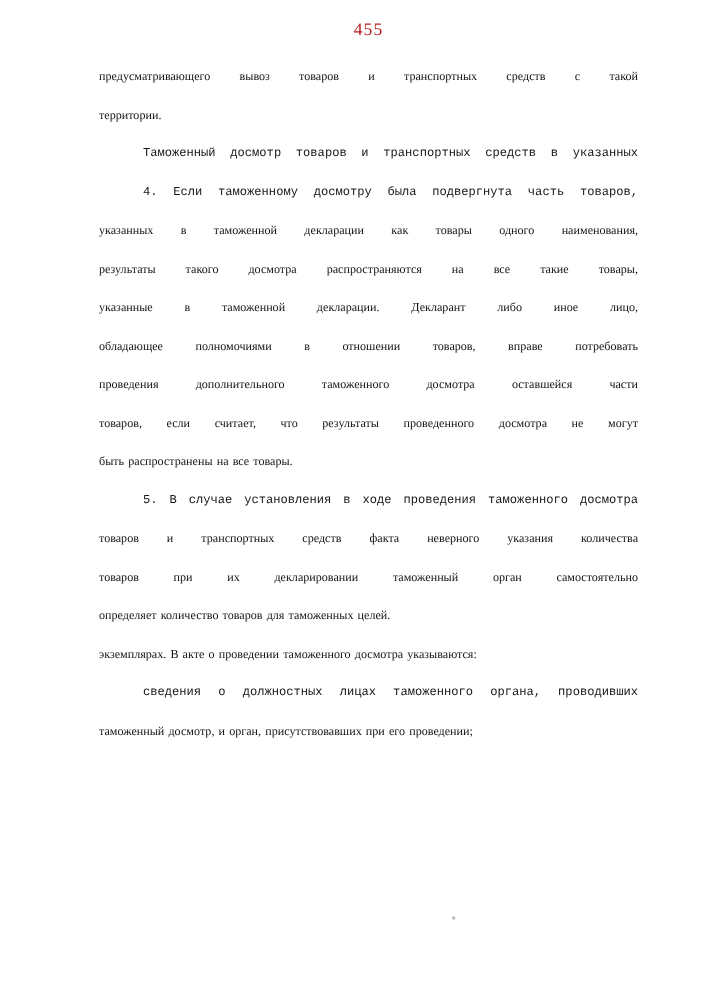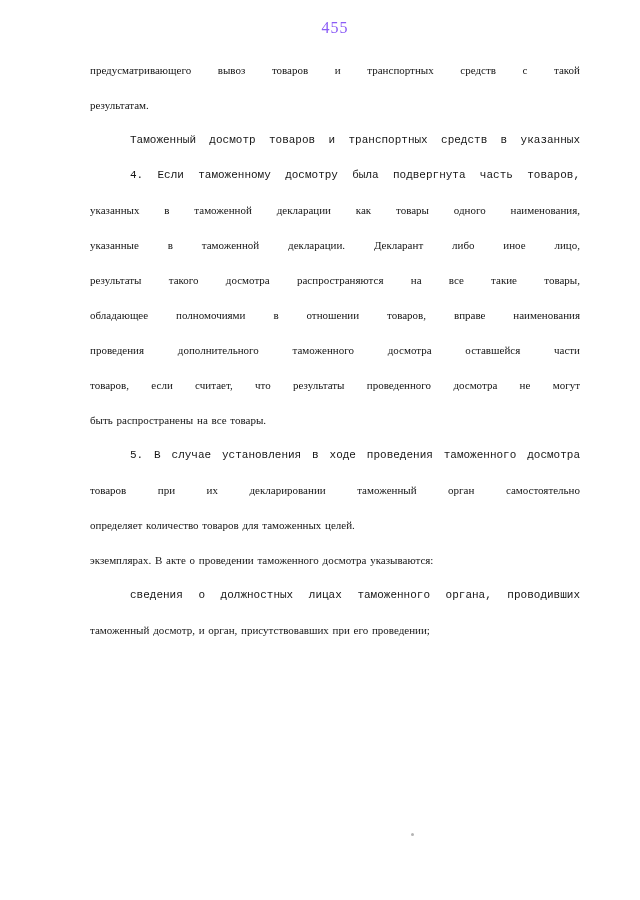--- a/index.html
+++ b/index.html
@@ -22,21 +22,21 @@
   }
   .page-number {
     position: absolute;
     top: 17px;
     left: 90px;
     width: 490px;
     text-align: center;
     font-size: 16px;
     line-height: 22px;
     letter-spacing: 1px;
-    color: #8b5cf6;
+    color: #b91c1c;
   }
   .text-block {
     position: absolute;
     top: 53px;
     left: 90px;
     width: 490px;
   }
   .line {
     height: 35px;
     line-height: 35px;
@@ -67,31 +67,32 @@
 </style>
 </head>
 <body>
 
 <div class="page">
 
   <div class="page-number">455</div>
 
   <div class="text-block">
     <div class="line">предусматривающего вывоз товаров и транспортных средств с такой</div>
-    <div class="line last">результатам.</div>
+    <div class="line last">территории.</div>
     <div class="line indent">Таможенный досмотр товаров и транспортных средств в указанных</div>
     <div class="line indent">4. Если таможенному досмотру была подвергнута часть товаров,</div>
     <div class="line">указанных в таможенной декларации как товары одного наименования,</div>
+    <div class="line">результаты такого досмотра распространяются на все такие товары,</div>
     <div class="line">указанные в таможенной декларации. Декларант либо иное лицо,</div>
-    <div class="line">результаты такого досмотра распространяются на все такие товары,</div>
-    <div class="line">обладающее полномочиями в отношении товаров, вправе наименования</div>
+    <div class="line">обладающее полномочиями в отношении товаров, вправе потребовать</div>
     <div class="line">проведения дополнительного таможенного досмотра оставшейся части</div>
     <div class="line">товаров, если считает, что результаты проведенного досмотра не могут</div>
     <div class="line last">быть распространены на все товары.</div>
     <div class="line indent">5. В случае установления в ходе проведения таможенного досмотра</div>
+    <div class="line">товаров и транспортных средств факта неверного указания количества</div>
     <div class="line">товаров при их декларировании таможенный орган самостоятельно</div>
     <div class="line last">определяет количество товаров для таможенных целей.</div>
     <div class="line last">экземплярах. В акте о проведении таможенного досмотра указываются:</div>
     <div class="line indent">сведения о должностных лицах таможенного органа, проводивших</div>
     <div class="line last">таможенный досмотр, и орган, присутствовавших при его проведении;</div>
   </div>
 
   <div class="speck"></div>
 
 </div>

